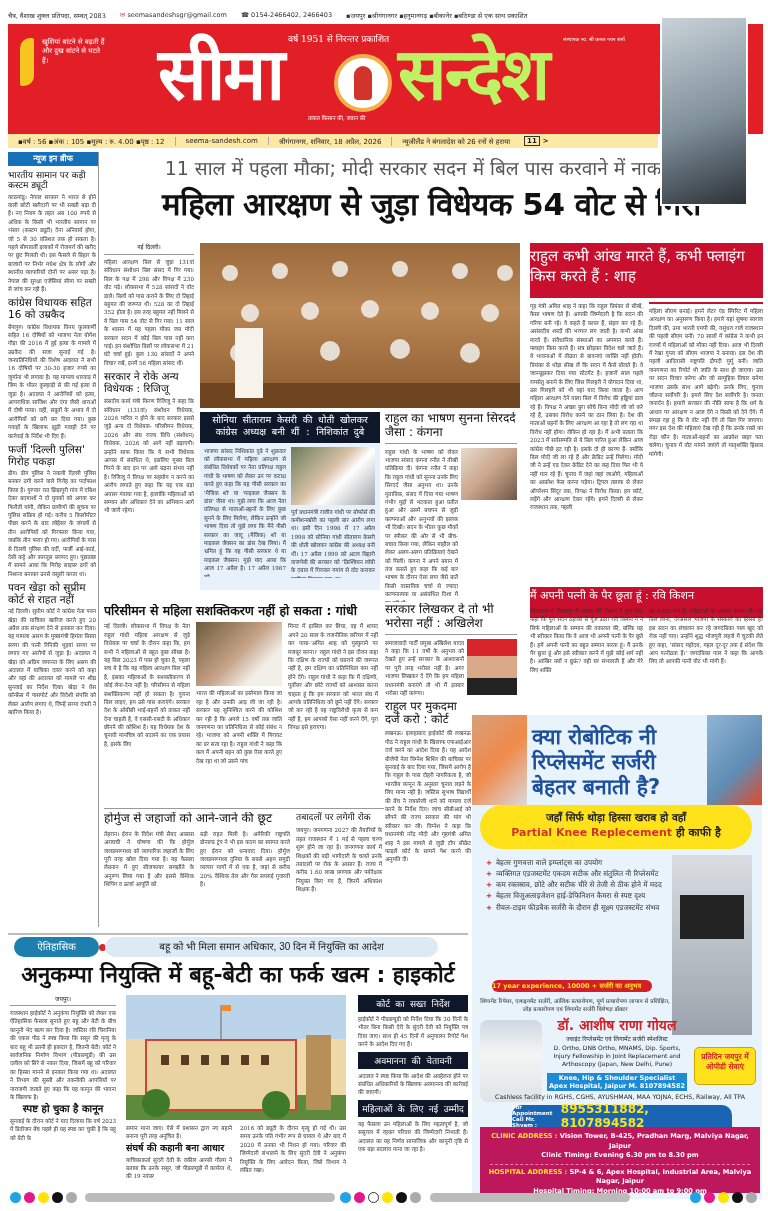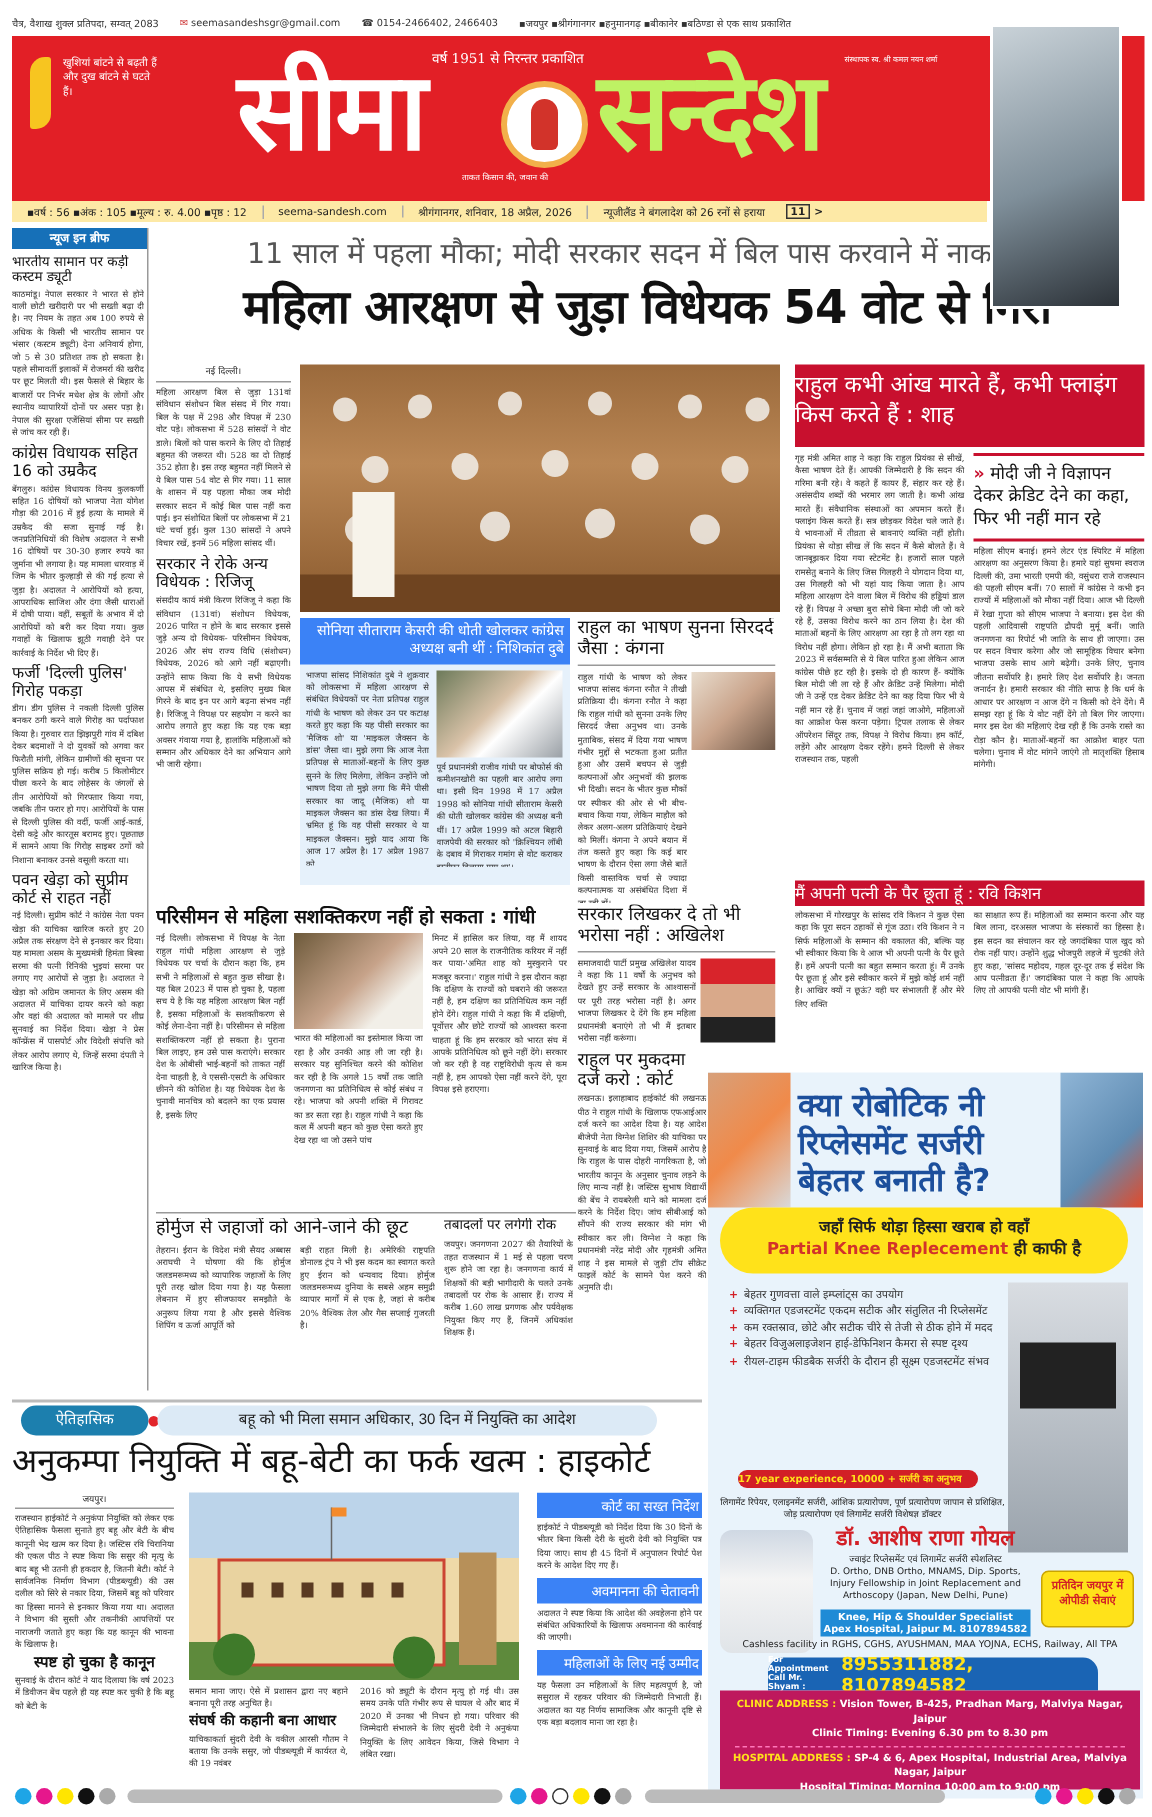--- a/index.html
+++ b/index.html
@@ -23,21 +23,21 @@
 .nib{left:8px;top:152px;width:90px;height:14px;background:#1670b8;color:#fff;font-size:8px;text-align:center;font-family:"DejaVu Sans",sans-serif;font-weight:bold;line-height:14px}
 .kicker{left:108px;top:155px;width:655px;font-size:19px;color:#555;text-align:center;font-family:"DejaVu Sans",sans-serif}
 .banner{left:100px;top:182px;width:663px;font-size:31px;font-weight:bold;color:#111;text-align:center;font-family:"DejaVu Sans",sans-serif;letter-spacing:-0.5px}
 .col{font-size:5.6px;line-height:1.5;color:#333;text-align:justify;overflow:hidden}
 .h2{font-family:"DejaVu Sans",sans-serif;color:#111;line-height:1.15}
 .vr{background:#999;width:1px}
 .hr{background:#999;height:1px}
 .img{overflow:hidden}
 .redbox{background:#c8102e;color:#fff;font-family:"DejaVu Sans",sans-serif;}
 .bluebox{background:#e6f1fb}
-.bluehead{background:#3b82f6;color:#fff;text-align:right;font-family:Liberation Sans, sans-serif}
+.bluehead{background:#0f172a;color:#fff;text-align:center;font-family:Liberation Mono, monospace}
 .cmyk{display:flex;gap:3px;align-items:center}
 .cmyk i{display:block;width:11px;height:11px;border-radius:50%}
 .greybar{height:9px;background:#bbb;border-radius:5px}
 .ad{left:472px;top:715px;width:290px;height:484px;background:#e9f3fb;overflow:hidden}
 .ad-q{left:60px;top:10px;color:#1c4f9c;font-size:21px;font-weight:bold;line-height:1.2;font-family:"DejaVu Sans",sans-serif}
 .ad-yellow{left:8px;top:90px;width:272px;height:44px;background:#ffe21a;border-radius:22px;text-align:center;font-family:"DejaVu Sans",sans-serif}
 .ad-list{left:14px;top:142px;width:180px;font-size:7.2px;line-height:1.55;color:#333;font-family:"DejaVu Sans",sans-serif}
 .ad-list li{list-style:none;padding-left:10px;position:relative}
 .ad-list li:before{content:"+";color:#d21f26;font-weight:bold;position:absolute;left:0}
 .ad-exp{left:20px;top:265px;width:160px;height:12px;background:#d21f26;color:#ffe21a;font-size:6.5px;font-weight:bold;border-radius:6px;text-align:left;line-height:12px;font-family:"DejaVu Sans",sans-serif}
@@ -182,29 +182,25 @@
 
 <div class="abs" style="left:296px;top:812px;width:86px;height:118px;overflow:hidden">
   <div class="h2" style="font-size:9px;margin-bottom:4px;white-space:nowrap">तबादलों पर लगेगी रोक</div>
   <div class="col">जयपुर। जनगणना 2027 की तैयारियों के तहत राजस्थान में 1 मई से पहला चरण शुरू होने जा रहा है। जनगणना कार्य में शिक्षकों की बड़ी भागीदारी के चलते उनके तबादलों पर रोक के आसार हैं। राज्य में करीब 1.60 लाख प्रगणक और पर्यवेक्षक नियुक्त किए गए हैं, जिनमें अधिकांश शिक्षक हैं।</div>
 </div>
 
 <div class="abs redbox" style="left:530px;top:243px;width:233px;height:55px;font-size:15px;line-height:1.3;padding-top:4px">राहुल कभी आंख मारते हैं, कभी फ्लाइंग किस करते हैं : शाह</div>
 <div class="abs" style="left:530px;top:302px;width:233px;height:262px;overflow:hidden;display:flex;gap:6px">
   <div class="col" style="width:113px">गृह मंत्री अमित शाह ने कहा कि राहुल प्रियंका से सीखें, कैसा भाषण देते हैं। आपकी जिम्मेदारी है कि सदन की गरिमा बनी रहे। वे कहते हैं कायर हैं, संहार कर रहे हैं। असंसदीय शब्दों की भरमार लग जाती है। कभी आंख मारते हैं। संवैधानिक संस्थाओं का अपमान करते हैं। फ्लाइंग किस करते हैं। सत्र छोड़कर विदेश चले जाते हैं। ये भावनाओं में तीव्रता से बावनाएं व्यक्ति नहीं होती। प्रियंका से थोड़ा सीख लें कि सदन में कैसे बोलते हैं। वे जानबूझकर दिया गया स्टेटमेंट है। हजारों साल पहले रामसेतु बनाने के लिए जिस गिलहरी ने योगदान दिया था, उस गिलहरी को भी यहां याद किया जाता है। आप महिला आरक्षण देने वाला बिल में विरोध की हड्डियां डाल रहे हैं। विपक्ष ने अच्छा बुरा सोचे बिना मोदी जी जो करे रहे हैं, उसका विरोध करने का ठान लिया है। देश की माताओं बहनों के लिए आरक्षण आ रहा है तो लग रहा था विरोध नहीं होगा। लेकिन हो रहा है। मैं अभी बताता कि 2023 में सर्वसम्मति से ये बिल पारित हुआ लेकिन आज कांग्रेस पीछे हट रही है। इसके दो ही कारण हैं- क्योंकि बिल मोदी जी ला रहे हैं और क्रेडिट उन्हें मिलेगा। मोदी जी ने उन्हें एड देकर क्रेडिट देने का कह दिया फिर भी ये नहीं मान रहे हैं। चुनाव में जहां जहां जाओगे, महिलाओं का आक्रोश फेस करना पड़ेगा। ट्रिपल तलाक से लेकर ऑपरेशन सिंदूर तक, विपक्ष ने विरोध किया। हम कॉर्ट, लड़ेंगे और आरक्षण देकर रहेंगे। हमने दिल्ली से लेकर राजस्थान तक, पहली</div>
   <div style="width:114px">
-    <div style="border-top:2px solid #c8102e;padding-top:4px;font-family:'DejaVu Sans',sans-serif;font-size:11.5px;line-height:1.3;color:#111;margin-bottom:6px">
-      <span style="color:#c8102e;font-weight:bold">»</span>
-      <span>मोदी जी ने विज्ञापन देकर क्रेडिट देने का कहा, फिर भी नहीं मान रहे</span>
-    </div>
     <div class="col" style="height:190px;border-top:2px solid #c8102e;padding-top:3px">महिला सीएम बनाई। हमने लेटर एंड स्पिरिट में महिला आरक्षण का अनुसरण किया है। हमारे यहां सुषमा स्वराज दिल्ली की, उमा भारती एमपी की, वसुंधरा राजे राजस्थान की पहली सीएम बनीं। 70 सालों में कांग्रेस ने कभी इन राज्यों में महिलाओं को मौका नहीं दिया। आज भी दिल्ली में रेखा गुप्ता को सीएम भाजपा ने बनाया। इस देश की पहली आदिवासी राष्ट्रपति द्रौपदी मुर्मू बनीं। जाति जनगणना का रिपोर्ट भी जाति के साथ ही जाएगा। उस पर सदन विचार करेगा और जो सामूहिक विचार बनेगा भाजपा उसके साथ आगे बढ़ेगी। उनके लिए, चुनाव जीतना सर्वोपरि है। हमारे लिए देश सर्वोपरि है। जनता जनार्दन है। हमारी सरकार की नीति साफ है कि धर्म के आधार पर आरक्षण न आज देंगे न किसी को देने देंगे। मैं समझ रहा हूं कि ये वोट नहीं देंगे तो बिल गिर जाएगा। मगर इस देश की महिलाएं देख रही हैं कि उनके रास्ते का रोड़ा कौन है। माताओं-बहनों का आक्रोश बाहर पता चलेगा। चुनाव में वोट मांगने जाएंगे तो मातृशक्ति हिसाब मांगेगी।</div>
   </div>
 </div>
 
-<div class="abs redbox" style="left:530px;top:587px;width:233px;height:17px;font-size:11px;line-height:17px">मैं अपनी पत्नी के पैर छूता हूं : रवि किशन</div>
+<div class="abs redbox" style="left:530px;top:587px;width:233px;height:31px;font-size:11px;line-height:17px">मैं अपनी पत्नी के पैर छूता हूं : रवि किशन</div>
 <div class="abs" style="left:530px;top:607px;width:233px;height:104px;overflow:hidden;display:flex;gap:6px">
   <div class="col" style="width:113px">लोकसभा में गोरखपुर के सांसद रवि किशन ने कुछ ऐसा कहा कि पूरा सदन ठहाकों से गूंज उठा। रवि किशन ने न सिर्फ महिलाओं के सम्मान की वकालत की, बल्कि यह भी स्वीकार किया कि वे आज भी अपनी पत्नी के पैर छूते हैं। हमें अपनी पत्नी का बहुत सम्मान करता हूं। मैं उनके पैर छूता हूं और इसे स्वीकार करने में मुझे कोई शर्म नहीं है। आखिर क्यों न छूऊं? वही घर संभालती हैं और मेरे लिए शक्ति</div>
   <div class="col" style="width:114px">का साक्षात रूप हैं। महिलाओं का सम्मान करना और यह बिल लाना, दरअसल भाजपा के संस्कारों का हिस्सा है। इस सदन का संचालन कर रहे जगदंबिका पाल खुद को रोक नहीं पाए। उन्होंने शुद्ध भोजपुरी लहजे में चुटकी लेते हुए कहा, 'सांसद महोदय, गहल दूर-दूर तक ई संदेश कि आप पत्नीव्रता हैं।' जगदंबिका पाल ने कहा कि आपके लिए तो आपकी पत्नी वोट भी मांगी हैं।</div>
 </div>
 
 <div class="abs ad">
   <div class="abs" style="left:0;top:0;width:55px;height:90px;background:linear-gradient(135deg,#d7a07a,#f08a4a 50%,#d9d9d9)"></div>
   <div class="abs" style="left:235px;top:0;width:55px;height:90px;background:linear-gradient(135deg,#8fb5d6,#5f8cb3 60%,#e24a2a)"></div>
   <div class="abs ad-q" style="width:170px">क्या रोबोटिक नी रिप्लेसमेंट सर्जरी बेहतर बनाती है?</div>
   <div class="abs ad-yellow">
@@ -243,21 +239,21 @@
     <div style="border-top:1px dashed #f7b; margin:3px 10px"></div>
     <div><span class="y">HOSPITAL ADDRESS :</span> <span>SP-4 &amp; 6, Apex Hospital, Industrial Area, Malviya Nagar, Jaipur</span></div>
     <div>Hospital Timing: Morning 10:00 am to 9:00 pm</div>
   </div>
 </div>
 
 <div class="abs" style="left:8px;top:933px;width:460px;height:2px;background:#bbb"></div>
 <div class="abs" style="left:14px;top:937px;width:85px;height:20px;background:#1c7fae;color:#fff;font-size:10px;font-family:'DejaVu Sans',sans-serif;border-radius:10px;text-align:center;line-height:20px">ऐतिहासिक</div>
 <div class="abs" style="left:99px;top:944px;width:7px;height:7px;border-radius:50%;background:#e2252b"></div>
 <div class="abs" style="left:105px;top:937px;width:333px;height:20px;background:#dceaf6;border-radius:10px;text-align:center;font-size:10px;line-height:20px;font-family:Liberation Sans, sans-serif;color:#222">बहू को भी मिला समान अधिकार, 30 दिन में नियुक्ति का आदेश</div>
-<div class="abs h2" style="left:8px;top:962px;width:460px;font-size:22px;font-weight:normal;white-space:nowrap">अनुकम्पा नियुक्ति में बहू-बेटी का फर्क खत्म : हाइकोर्ट</div>
+<div class="abs h2" style="left:8px;top:962px;width:460px;text-align:center;font-size:22px;font-weight:bold;white-space:nowrap">अनुकम्पा नियुक्ति में बहू-बेटी का फर्क खत्म : हाइकोर्ट</div>
 
 <div class="abs" style="left:10px;top:995px;width:106px;height:185px;overflow:hidden">
   <div style="font-size:6px;text-align:center;border-bottom:1px solid #999;padding-bottom:2px;margin-bottom:3px">जयपुर।</div>
   <div class="col">राजस्थान हाईकोर्ट ने अनुकंपा नियुक्ति को लेकर एक ऐतिहासिक फैसला सुनाते हुए बहू और बेटी के बीच कानूनी भेद खत्म कर दिया है। जस्टिस रवि चिरानिया की एकल पीठ ने स्पष्ट किया कि ससुर की मृत्यु के बाद बहू भी उतनी ही हकदार है, जितनी बेटी। कोर्ट ने सार्वजनिक निर्माण विभाग (पीडब्ल्यूडी) की उस दलील को सिरे से नकार दिया, जिसमें बहू को परिवार का हिस्सा मानने से इनकार किया गया था। अदालत ने विभाग की सुस्ती और तकनीकी आपत्तियों पर नाराजगी जताते हुए कहा कि यह कानून की भावना के खिलाफ है।</div>
   <div class="h2" style="font-size:10px;font-weight:bold;text-align:center;margin:2px 0">स्पष्ट हो चुका है कानून</div>
   <div class="col">सुनवाई के दौरान कोर्ट ने याद दिलाया कि वर्ष 2023 में डिवीजन बेंच पहले ही यह स्पष्ट कर चुकी है कि बहू को बेटी के</div>
 </div>
 
 <div class="abs" style="left:126px;top:995px;width:220px;height:125px;background:linear-gradient(180deg,#bcd4ea 0 35%,#efd9a8 35% 80%,#5e8a3c 80%)">
   <svg width="220" height="125">

